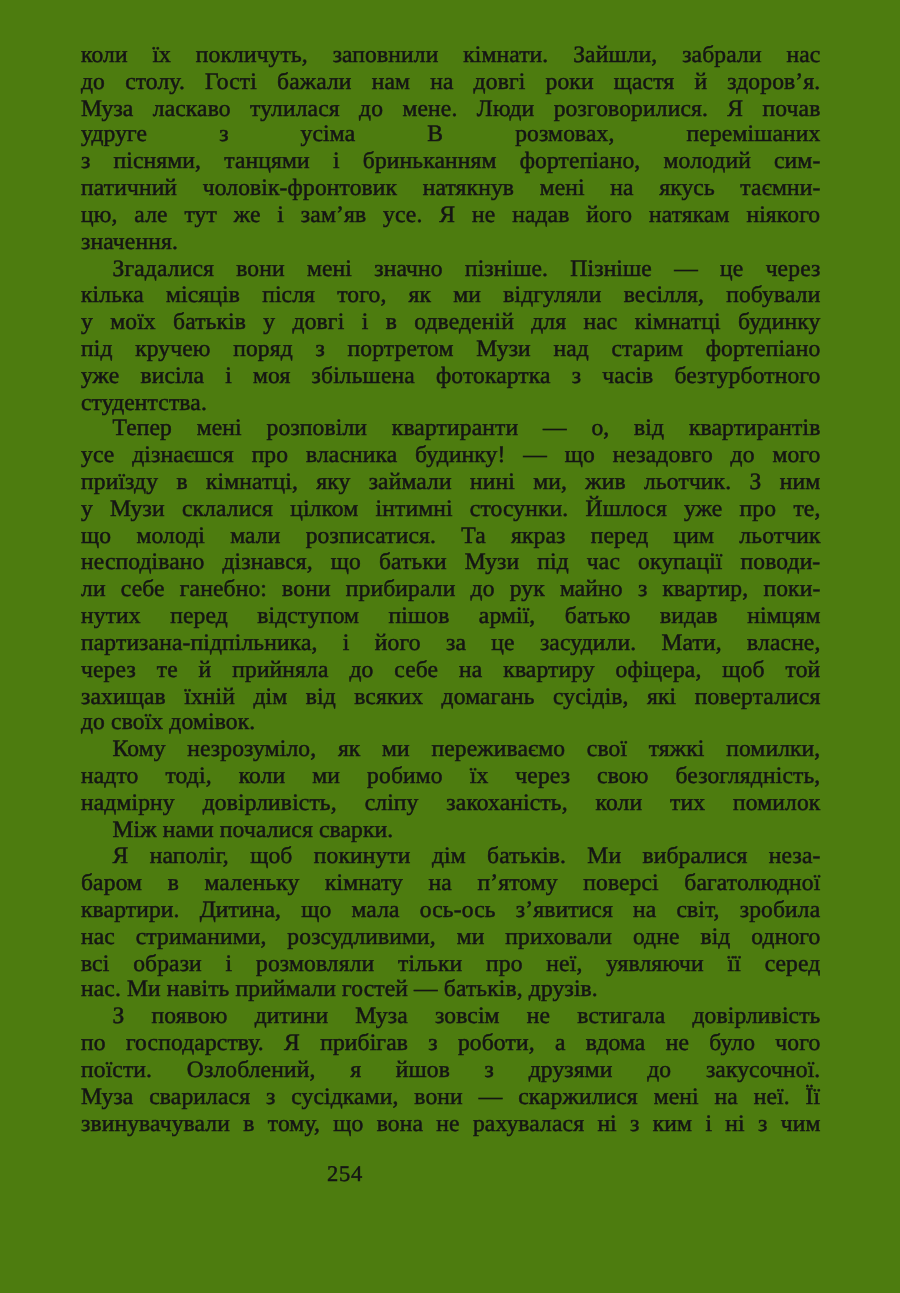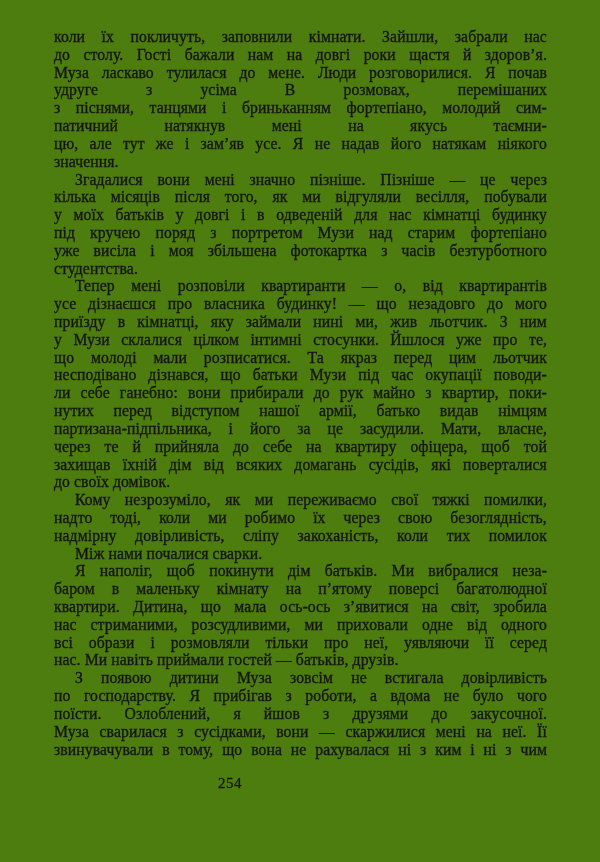--- a/index.html
+++ b/index.html
@@ -55,37 +55,37 @@
 </head>
 <body>
 
 <div class="page">
   <div class="text-block">
       <div class="line justify"><span>коли</span><span>їх</span><span>покличуть,</span><span>заповнили</span><span>кімнати.</span><span>Зайшли,</span><span>забрали</span><span>нас</span></div>
       <div class="line justify"><span>до</span><span>столу.</span><span>Гості</span><span>бажали</span><span>нам</span><span>на</span><span>довгі</span><span>роки</span><span>щастя</span><span>й</span><span>здоров’я.</span></div>
       <div class="line justify"><span>Муза</span><span>ласкаво</span><span>тулилася</span><span>до</span><span>мене.</span><span>Люди</span><span>розговорилися.</span><span>Я</span><span>почав</span></div>
       <div class="line justify"><span>удруге</span><span>з</span><span>усіма</span><span>В</span><span>розмовах,</span><span>перемішаних</span></div>
       <div class="line justify"><span>з</span><span>піснями,</span><span>танцями</span><span>і</span><span>бриньканням</span><span>фортепіано,</span><span>молодий</span><span>сим-</span></div>
-      <div class="line justify"><span>патичний</span><span>натякнув</span><span>мені</span><span>на</span><span>якусь</span><span>таємни-</span></div>
+      <div class="line justify"><span>патичний</span><span>чоловік-фронтовик</span><span>натякнув</span><span>мені</span><span>на</span><span>якусь</span><span>таємни-</span></div>
       <div class="line justify"><span>цю,</span><span>але</span><span>тут</span><span>же</span><span>і</span><span>зам’яв</span><span>усе.</span><span>Я</span><span>не</span><span>надав</span><span>його</span><span>натякам</span><span>ніякого</span></div>
       <div class="line">значення.</div>
       <div class="line indent justify"><span>Згадалися</span><span>вони</span><span>мені</span><span>значно</span><span>пізніше.</span><span>Пізніше</span><span>—</span><span>це</span><span>через</span></div>
       <div class="line justify"><span>кілька</span><span>місяців</span><span>після</span><span>того,</span><span>як</span><span>ми</span><span>відгуляли</span><span>весілля,</span><span>побували</span></div>
       <div class="line justify"><span>у</span><span>моїх</span><span>батьків</span><span>у</span><span>довгі</span><span>і</span><span>в</span><span>одведеній</span><span>для</span><span>нас</span><span>кімнатці</span><span>будинку</span></div>
       <div class="line justify"><span>під</span><span>кручею</span><span>поряд</span><span>з</span><span>портретом</span><span>Музи</span><span>над</span><span>старим</span><span>фортепіано</span></div>
       <div class="line justify"><span>уже</span><span>висіла</span><span>і</span><span>моя</span><span>збільшена</span><span>фотокартка</span><span>з</span><span>часів</span><span>безтурботного</span></div>
       <div class="line">студентства.</div>
       <div class="line indent justify"><span>Тепер</span><span>мені</span><span>розповіли</span><span>квартиранти</span><span>—</span><span>о,</span><span>від</span><span>квартирантів</span></div>
       <div class="line justify"><span>усе</span><span>дізнаєшся</span><span>про</span><span>власника</span><span>будинку!</span><span>—</span><span>що</span><span>незадовго</span><span>до</span><span>мого</span></div>
       <div class="line justify"><span>приїзду</span><span>в</span><span>кімнатці,</span><span>яку</span><span>займали</span><span>нині</span><span>ми,</span><span>жив</span><span>льотчик.</span><span>З</span><span>ним</span></div>
       <div class="line justify"><span>у</span><span>Музи</span><span>склалися</span><span>цілком</span><span>інтимні</span><span>стосунки.</span><span>Йшлося</span><span>уже</span><span>про</span><span>те,</span></div>
       <div class="line justify"><span>що</span><span>молоді</span><span>мали</span><span>розписатися.</span><span>Та</span><span>якраз</span><span>перед</span><span>цим</span><span>льотчик</span></div>
       <div class="line justify"><span>несподівано</span><span>дізнався,</span><span>що</span><span>батьки</span><span>Музи</span><span>під</span><span>час</span><span>окупації</span><span>поводи-</span></div>
       <div class="line justify"><span>ли</span><span>себе</span><span>ганебно:</span><span>вони</span><span>прибирали</span><span>до</span><span>рук</span><span>майно</span><span>з</span><span>квартир,</span><span>поки-</span></div>
-      <div class="line justify"><span>нутих</span><span>перед</span><span>відступом</span><span>нашої</span><span>армії,</span><span>батько</span><span>видав</span><span>німцям</span></div>
+      <div class="line justify"><span>нутих</span><span>перед</span><span>відступом</span><span>пішов</span><span>армії,</span><span>батько</span><span>видав</span><span>німцям</span></div>
       <div class="line justify"><span>партизана-підпільника,</span><span>і</span><span>його</span><span>за</span><span>це</span><span>засудили.</span><span>Мати,</span><span>власне,</span></div>
       <div class="line justify"><span>через</span><span>те</span><span>й</span><span>прийняла</span><span>до</span><span>себе</span><span>на</span><span>квартиру</span><span>офіцера,</span><span>щоб</span><span>той</span></div>
       <div class="line justify"><span>захищав</span><span>їхній</span><span>дім</span><span>від</span><span>всяких</span><span>домагань</span><span>сусідів,</span><span>які</span><span>поверталися</span></div>
       <div class="line">до своїх домівок.</div>
       <div class="line indent justify"><span>Кому</span><span>незрозуміло,</span><span>як</span><span>ми</span><span>переживаємо</span><span>свої</span><span>тяжкі</span><span>помилки,</span></div>
       <div class="line justify"><span>надто</span><span>тоді,</span><span>коли</span><span>ми</span><span>робимо</span><span>їх</span><span>через</span><span>свою</span><span>безоглядність,</span></div>
       <div class="line justify"><span>надмірну</span><span>довірливість,</span><span>сліпу</span><span>закоханість,</span><span>коли</span><span>тих</span><span>помилок</span></div>
       <div class="line indent">Між нами почалися сварки.</div>
       <div class="line indent justify"><span>Я</span><span>наполіг,</span><span>щоб</span><span>покинути</span><span>дім</span><span>батьків.</span><span>Ми</span><span>вибралися</span><span>неза-</span></div>
       <div class="line justify"><span>баром</span><span>в</span><span>маленьку</span><span>кімнату</span><span>на</span><span>п’ятому</span><span>поверсі</span><span>багатолюдної</span></div>

